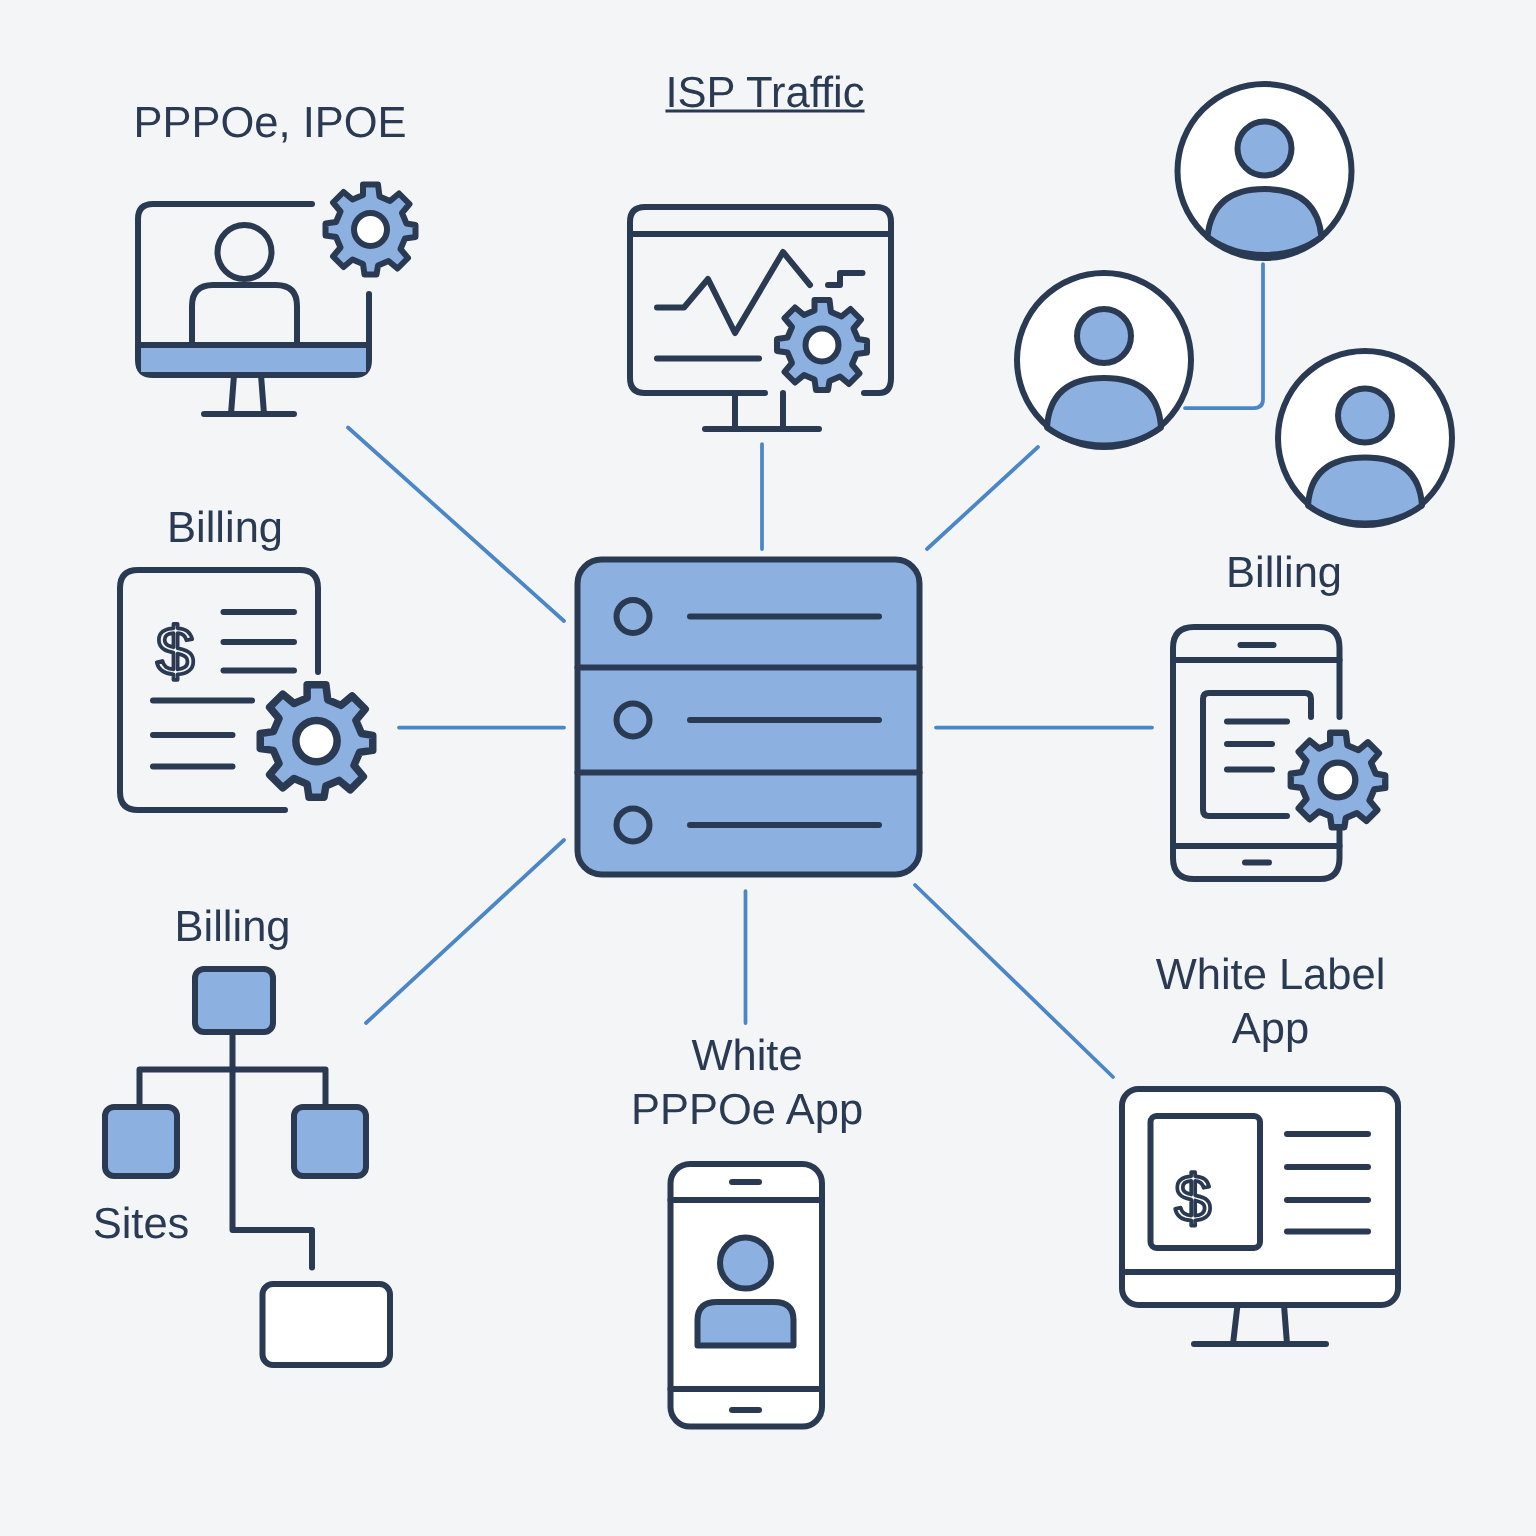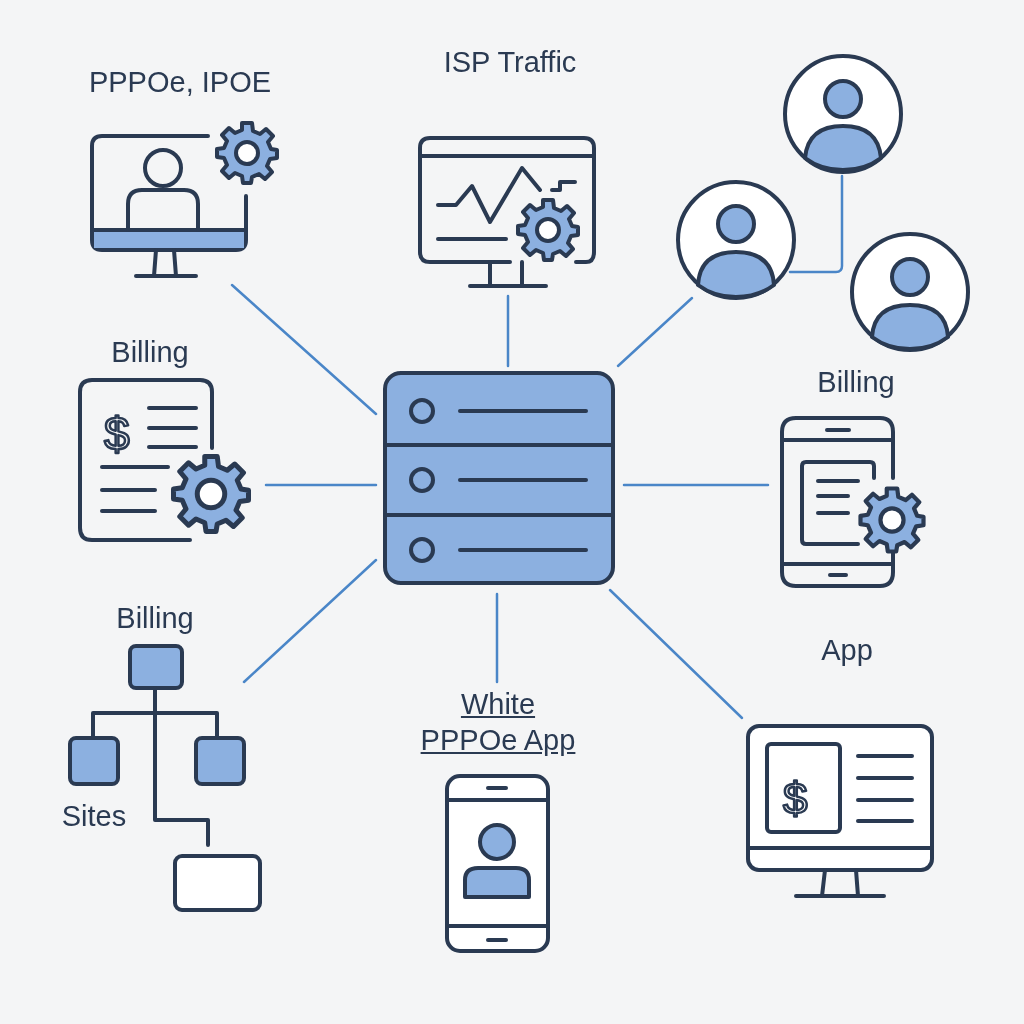--- a/index.html
+++ b/index.html
@@ -7,39 +7,40 @@
          font-family:"Liberation Sans", "DejaVu Sans", sans-serif; color:#2a3a52; }
   .lbl { position:absolute; text-align:center; font-size:29px; line-height:36px; color:#2a3a52; white-space:nowrap; }
   svg.diag { position:absolute; left:0; top:0; }
 </style>
 </head>
 <body>
 
 <div class="lbl" style="left:60px;top:64px;width:240px;">
   <div>PPPOe, IPOE</div>
 </div>
-<div class="lbl" style="left:400px;top:44px;width:220px;">
+<div class="lbl" style="left:400px;top:44px;width:220px;text-decoration:underline;">
   <div>ISP Traffic</div>
 </div>
 <div class="lbl" style="left:50px;top:334px;width:200px;">
   <div>Billing</div>
 </div>
 <div class="lbl" style="left:756px;top:364px;width:200px;">
   <div>Billing</div>
 </div>
 <div class="lbl" style="left:55px;top:600px;width:200px;">
   <div>Billing</div>
 </div>
 <div class="lbl" style="left:34px;top:798px;width:120px;">Sites</div>
 <div class="lbl" style="left:176px;top:866px;width:86px;font-size:26px;">Sites</div>
-<div class="lbl" style="left:398px;top:686px;width:200px;text-decoration:underline;">
+<div class="lbl" style="left:398px;top:686px;width:200px;">
   <div>White</div>
   <div>PPPOe App</div>
 </div>
 <div class="lbl" style="left:737px;top:632px;width:220px;">
+  <div>White Label</div>
   <div>App</div>
 </div>
 
 <svg class="diag" width="1024" height="1024" viewBox="0 0 1024 1024" fill="none" stroke="#2a3a52" stroke-width="4" stroke-linecap="round" stroke-linejoin="round">
   <defs>
     <g id="gear">
       <path d="M-5,-30 L5,-30 L6,-22 L13,-19 L19,-24 L26,-17 L21,-11 L24,-4 L30,-3 L30,5 L23,6 L20,13 L25,19 L18,26 L12,21 L5,24 L4,30 L-4,30 L-5,23 L-12,20 L-18,25 L-25,18 L-20,12 L-23,5 L-30,4 L-30,-4 L-23,-5 L-20,-12 L-25,-18 L-18,-25 L-12,-20 L-5,-23 Z" fill="#8cb0e0"></path>
       <circle r="11" fill="#ffffff"></circle>
     </g>
   </defs>

